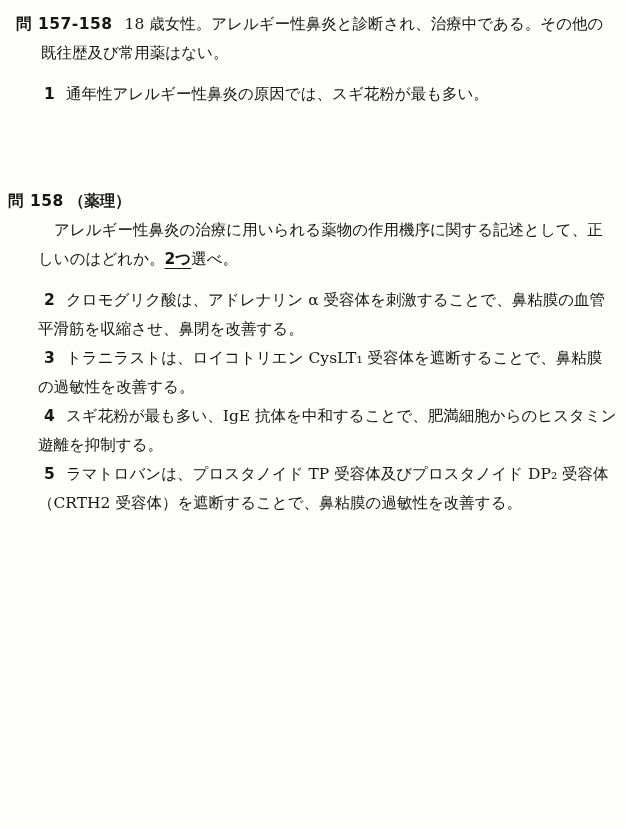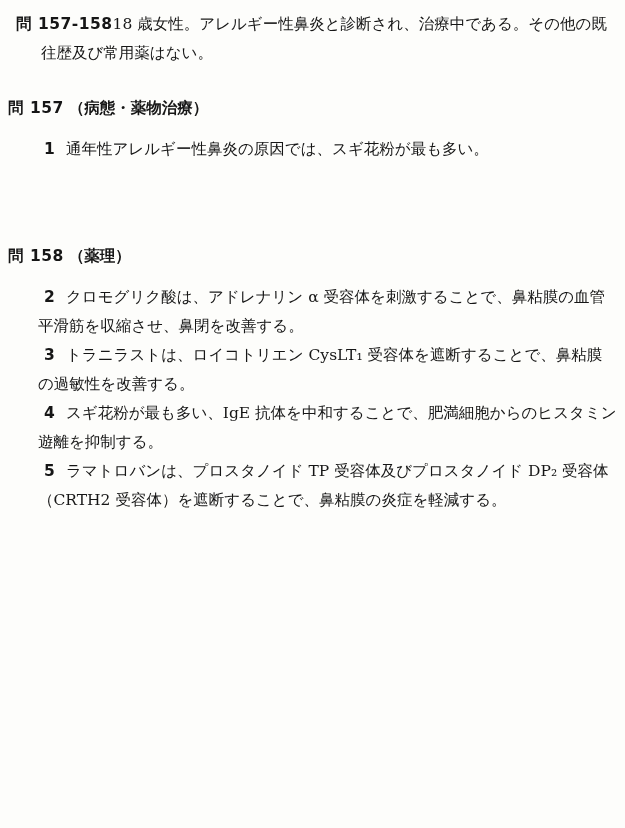--- a/index.html
+++ b/index.html
@@ -26,21 +26,21 @@
   .case {
     margin: 0;
     padding-left: 33px;
     text-indent: -25px;
   }
   .qlabel {
     font-family: "DejaVu Sans", "Liberation Sans", sans-serif;
     font-weight: 700;
     letter-spacing: 0.5px;
   }
-  .case .qlabel { }
+  .case .qlabel { margin-right: 12px; }
   .qheader {
     margin: 26px 0 0 0;
     font-size: 15.5px;
     line-height: 29px;
     font-weight: 400;
   }
   .qheader .qlabel { margin-right: 5px; }
   .qcat {
     font-family: "DejaVu Sans", "Liberation Sans", sans-serif;
     font-weight: 700;
@@ -79,33 +79,31 @@
 </head>
 <body>
 
 <div class="page">
 
   <p class="case">
     <span class="qlabel">問 157-158</span><span>18 歳女性。アレルギー性鼻炎と診断され、治療中である。その他の既往歴及び常用薬はない。</span>
   </p>
 
   <section class="question q157">
-    <h2 class="qheader">
-      <span class="qlabel">問 157</span><span class="qcat">（病態・薬物治療）</span>
-    </h2>
     <ul class="options">
       <li class="opt"><span class="num">1</span><span>通年性アレルギー性鼻炎の原因では、スギ花粉が最も多い。</span></li>
     </ul>
   </section>
 
   <section class="question q158">
     <h2 class="qheader">
       <span class="qlabel">問 158</span><span class="qcat">（薬理）</span>
     </h2>
+    <p class="lead"><span>アレルギー性鼻炎の治療に用いられる薬物の作用機序に関する記述として、正しいのはどれか。</span><span class="emph">2つ</span><span>選べ。</span></p>
     <ul class="options">
       <li class="opt"><span class="num">2</span><span>クロモグリク酸は、アドレナリン α 受容体を刺激することで、鼻粘膜の血管平滑筋を収縮させ、鼻閉を改善する。</span></li>
       <li class="opt"><span class="num">3</span><span>トラニラストは、ロイコトリエン CysLT₁ 受容体を遮断することで、鼻粘膜の過敏性を改善する。</span></li>
       <li class="opt"><span class="num">4</span><span>スギ花粉が最も多い、IgE 抗体を中和することで、肥満細胞からのヒスタミン遊離を抑制する。</span></li>
-      <li class="opt"><span class="num">5</span><span>ラマトロバンは、プロスタノイド TP 受容体及びプロスタノイド DP₂ 受容体（CRTH2 受容体）を遮断することで、鼻粘膜の炎症を軽減する。</span></li>
+      <li class="opt"><span class="num">5</span><span>ラマトロバンは、プロスタノイド TP 受容体及びプロスタノイド DP₂ 受容体（CRTH2 受容体）を遮断することで、鼻粘膜の過敏性を改善する。</span></li>
     </ul>
   </section>
 
 </div>
 
 </body></html>

